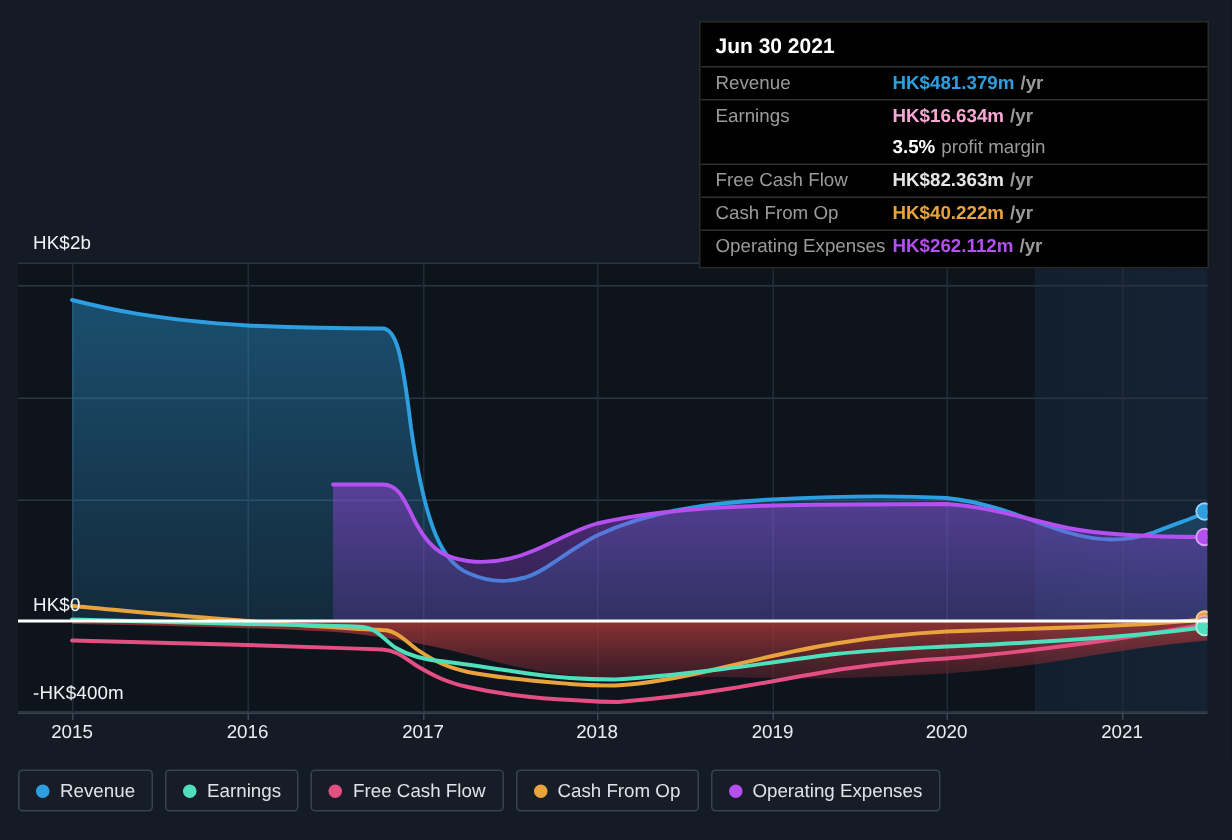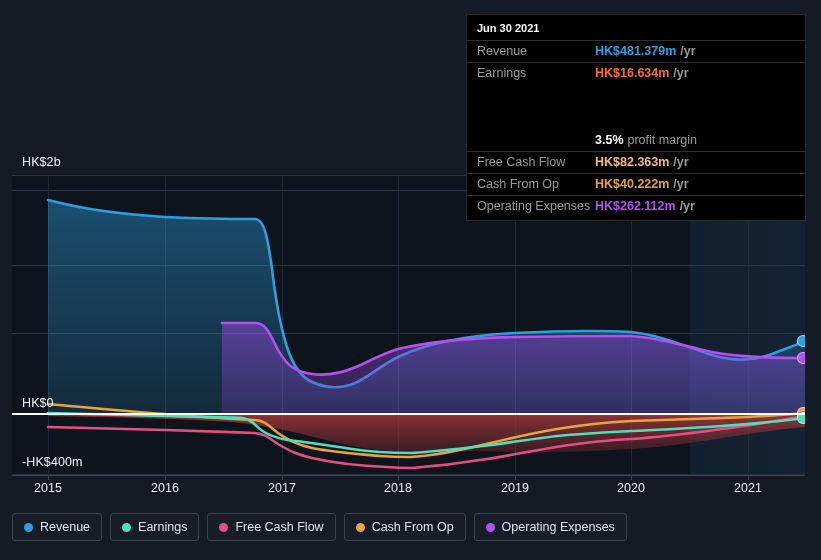--- a/index.html
+++ b/index.html
@@ -65,35 +65,35 @@
   
   #tooltip {
     position: absolute;
     left: 466px; top: 14px;
     width: 340px;
     background: #000000;
     border: 1px solid #2a2a2a;
     padding: 7px 0 3px 0;
   }
   #tooltip .tt-date {
-    color: #ffffff; font-size: 11px; font-weight: bold;
+    color: #ffffff; font-size: 14px; font-weight: bold;
     padding: 0 10px 6px 10px;
   }
   .tt-row {
     display: flex; align-items: baseline;
     border-top: 1px solid #303030;
     padding: 3px 10px 3px 10px;
     font-size: 12.5px;
     line-height: 15px;
   }
   .tt-row.noborder { border-top: none; }
   .tt-label { color: #9b9b9b; width: 118px; flex: none; }
   .tt-value { font-weight: bold; }
   .tt-unit { color: #9b9b9b; margin-left: 4px; font-weight: bold; }
-  .tt-sub-val { color: #ffffff; font-weight: bold; margin-top: 46px; }
+  .tt-sub-val { color: #ffffff; font-weight: bold; }
   .tt-sub-txt { color: #9b9b9b; margin-left: 4px; text-align: center; }
 
   
   #legend {
     position: absolute; left: 12px; top: 513px;
     display: flex; gap: 8px;
   }
   .legend-item {
     display: flex; align-items: center; gap: 7px;
     border: 1px solid #39424f;
@@ -227,33 +227,33 @@
     <div class="tt-date">Jun 30 2021</div>
 
     <div class="tt-row">
       <span class="tt-label">Revenue</span>
       <span class="tt-value" style="color:#2d9fe0">HK$481.379m</span>
       <span class="tt-unit">/yr</span>
     </div>
 
     <div class="tt-row">
       <span class="tt-label">Earnings</span>
-      <span class="tt-value" style="color:#f97316">HK$16.634m</span>
+      <span class="tt-value" style="color:#f9a8d4">HK$16.634m</span>
       <span class="tt-unit">/yr</span>
     </div>
 
     <div class="tt-row noborder">
       <span class="tt-label"></span>
       <span class="tt-sub-val">3.5%</span>
       <span class="tt-sub-txt">profit margin</span>
     </div>
 
     <div class="tt-row">
       <span class="tt-label">Free Cash Flow</span>
-      <span class="tt-value" style="color:#fdba74">HK$82.363m</span>
+      <span class="tt-value" style="color:#e5e5e5">HK$82.363m</span>
       <span class="tt-unit">/yr</span>
     </div>
 
     <div class="tt-row">
       <span class="tt-label">Cash From Op</span>
       <span class="tt-value" style="color:#e8a33d">HK$40.222m</span>
       <span class="tt-unit">/yr</span>
     </div>
 
     <div class="tt-row">

